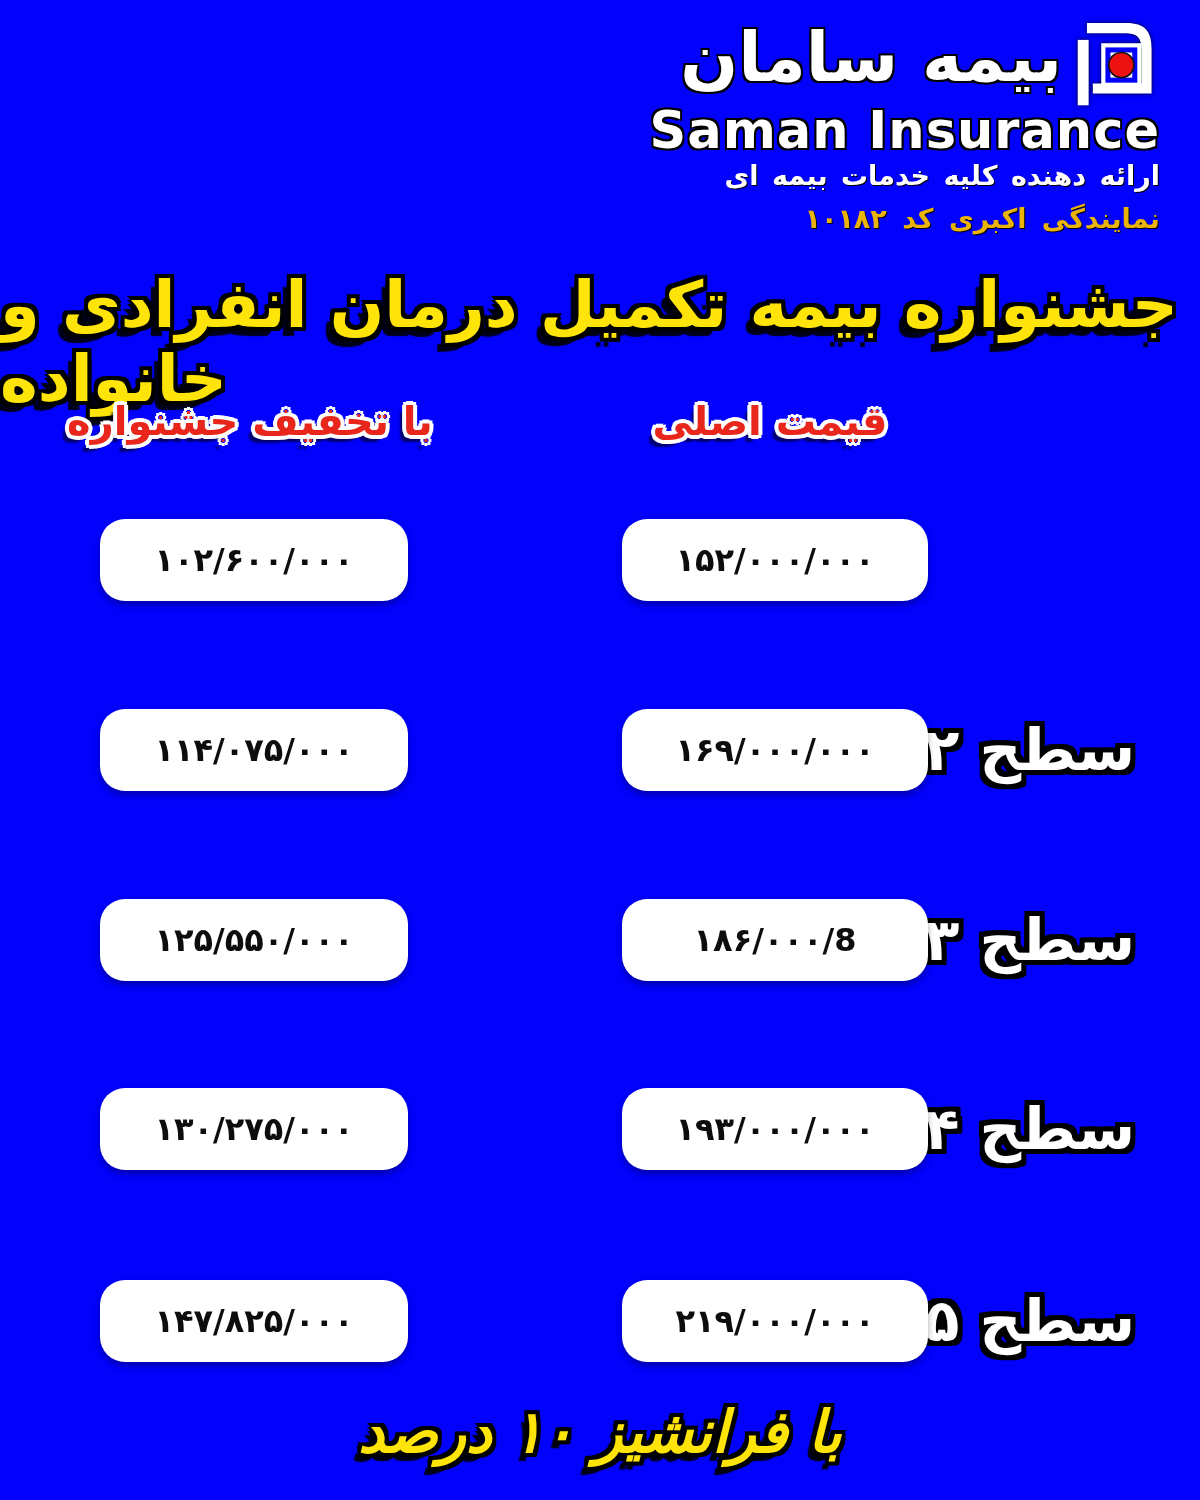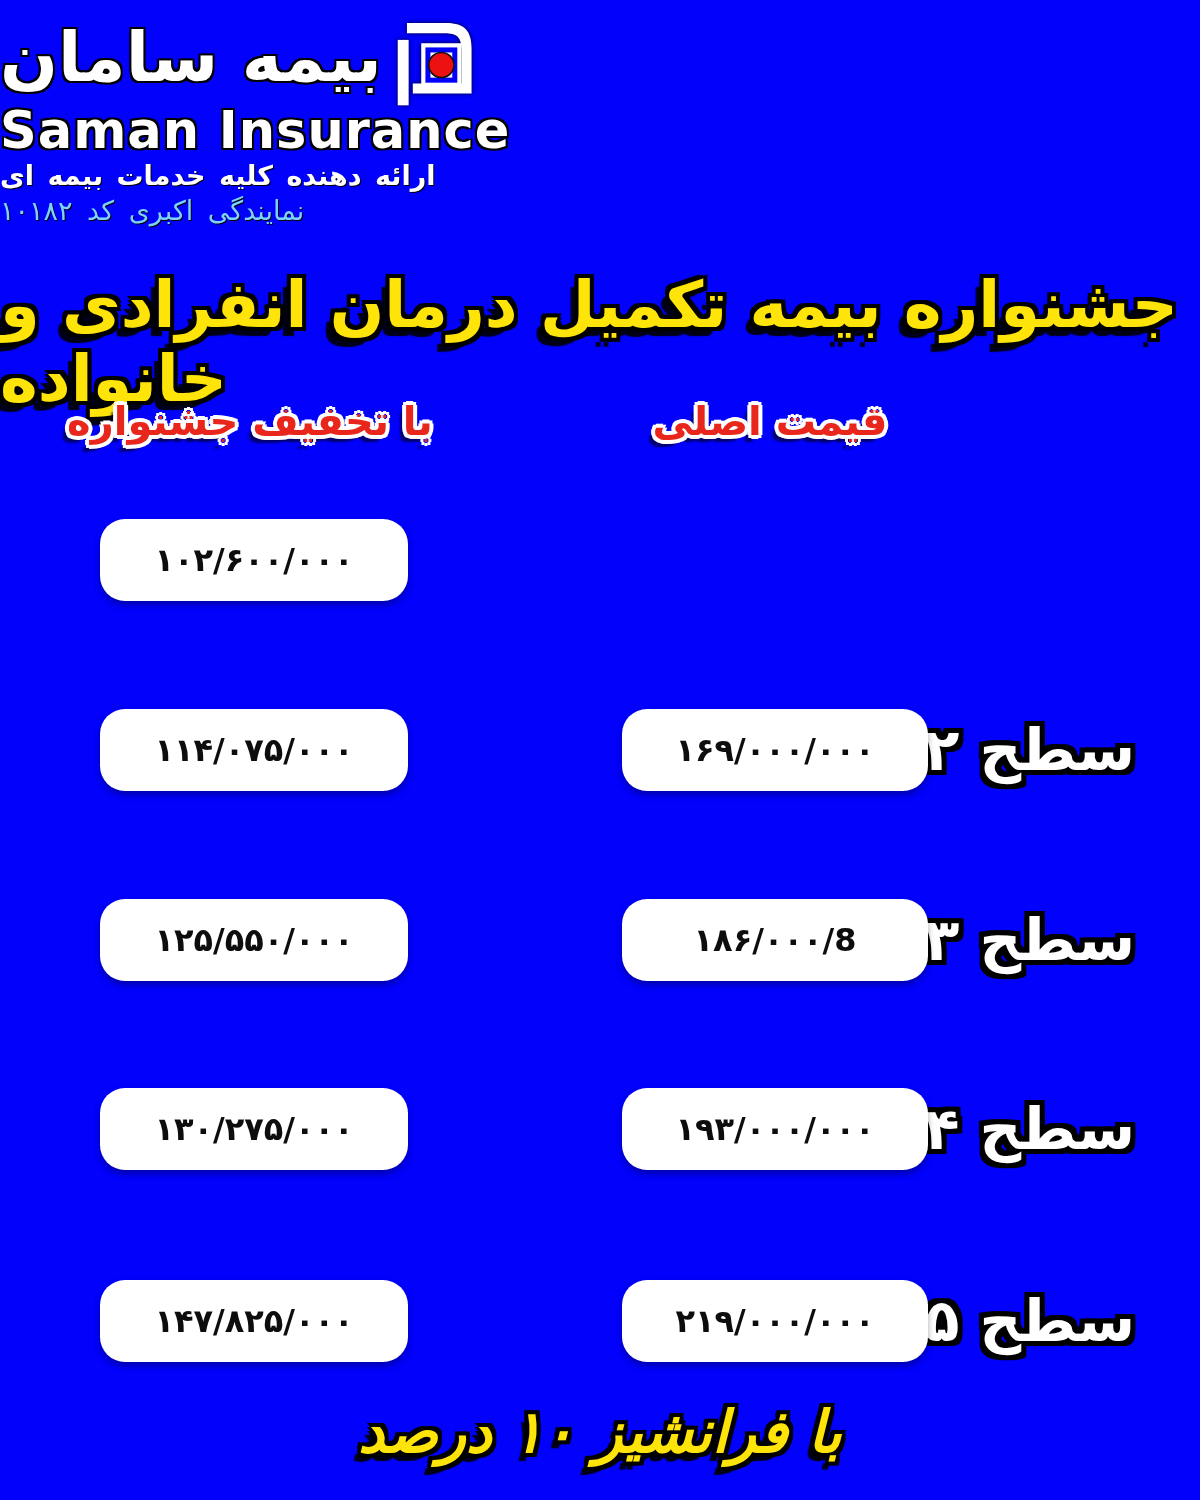--- a/index.html
+++ b/index.html
@@ -16,21 +16,21 @@
     margin: 0 auto;
   }
 
   
   .logo-block {
     position: absolute;
     top: 8px; left: 0;
     width: 1160px;
     display: flex;
     flex-direction: column;
-    align-items: flex-end;
+    align-items: flex-start;
   }
   .logo-row {
     direction: ltr;
     display: flex;
     align-items: center;
     gap: 14px;
   }
   .brand-calligraphy {
     color: #ffffff;
     font-size: 68px;
@@ -49,24 +49,24 @@
   }
   .tagline {
     color: #ffffff;
     font-size: 27px;
     font-weight: bold;
     margin-top: 0;
     text-shadow: 1px 1px 0 #000;
     word-spacing: 4px;
   }
   .agency-line {
-    color: #7dd3fc;
+    color: #eab308;
     font-size: 27px;
-    font-weight: normal;
-    margin-top: 4px;
+    font-weight: bold;
+    margin-top: 12px;
     text-shadow: 1px 1px 0 #000;
     word-spacing: 6px;
   }
 
   
   .page-title {
     position: absolute;
     top: 268px; left: 0;
     width: 100%;
     text-align: left;
@@ -175,20 +175,21 @@
     <div class="tagline">ارائه دهنده کلیه خدمات بیمه ای</div>
     <div class="agency-line">نمایندگی اکبری کد ۱۰۱۸۲</div>
   </div>
 
   <div class="page-title">جشنواره بیمه تکمیل درمان انفرادی و خانواده</div>
 
   <div class="col-header discount">با تخفیف جشنواره</div>
   <div class="col-header original">قیمت اصلی</div>
 
   <div class="level-row row-1">
+    <div class="price-box original">۱۵۲/۰۰۰/۰۰۰</div>
     <div class="price-box discount">۱۰۲/۶۰۰/۰۰۰</div>
   </div>
 
   <div class="level-row row-2">
     <div class="level-label">سطح ۲</div>
     <div class="price-box original">۱۶۹/۰۰۰/۰۰۰</div>
     <div class="price-box discount">۱۱۴/۰۷۵/۰۰۰</div>
   </div>
 
   <div class="level-row row-3">

